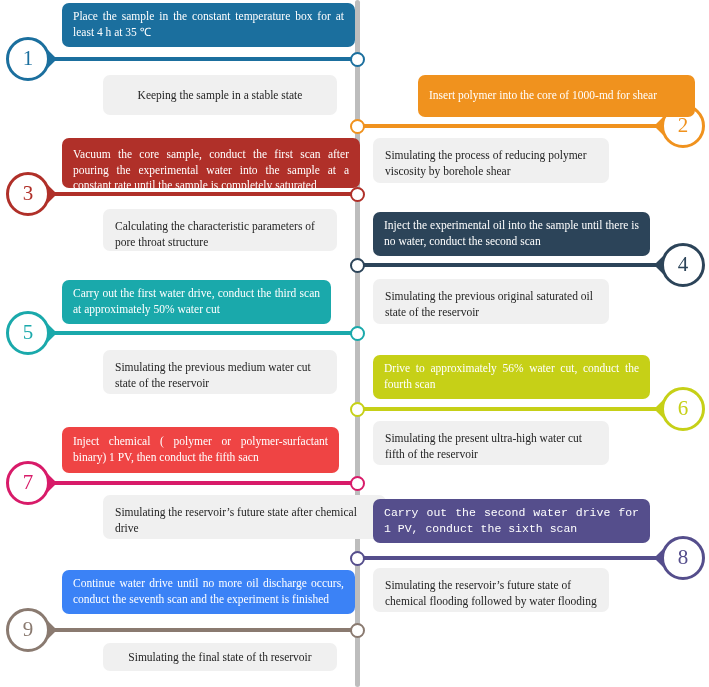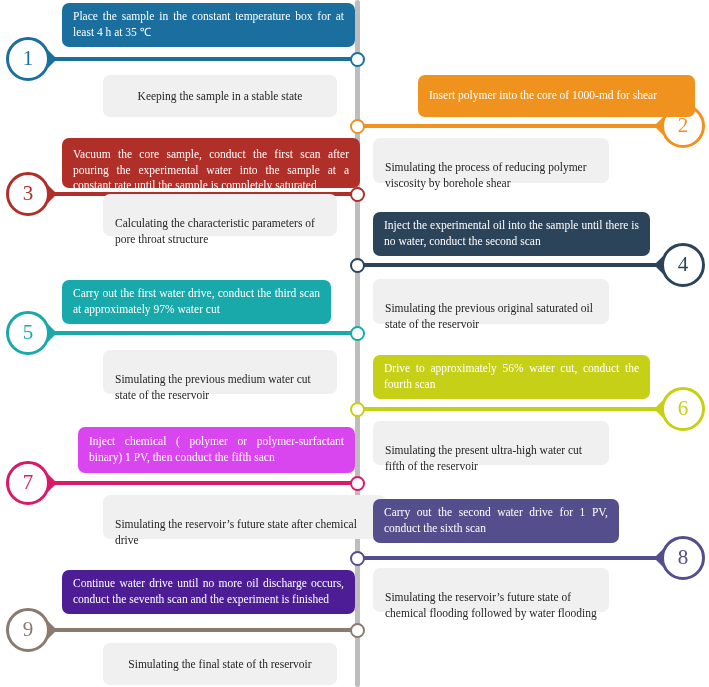--- a/index.html
+++ b/index.html
@@ -85,21 +85,21 @@
   .box.center { display: flex; align-items: center; }
   
   .note {
     position: absolute;
     border-radius: 7px;
     box-sizing: border-box;
     background: #f0f0f0;
     color: #242424;
     font-size: 11.5px;
     line-height: 1.4;
-    padding: 21px 12px;
+    padding: 9px 12px;
   }
   .note.center { display: flex; align-items: center; justify-content: center; text-align: center; }
 </style>
 </head>
 <body>
 
 <div id="diagram">
   <div class="axis"></div>
   <div id="steps-root">
       <div class="step">
@@ -129,21 +129,21 @@
         <div class="note" style="left: 373px; top: 138px; width: 236px; height: 45px;"><span>Simulating the process of reducing polymer viscosity by borehole shear</span></div>
       </div>
       <div class="step">
         <div class="connector" style="left: 46px; width: 312px; top: 192px; background: rgb(176, 48, 41);"></div>
         <div class="nub" style="top: 187px; left: 40px; background: rgb(176, 48, 41);"></div>
         <div class="marker" style="left: 6px; top: 172px; border-color: rgb(176, 48, 41); color: rgb(176, 48, 41);">
           <span class="num">3</span>
         </div>
         <div class="axis-dot" style="left: 350px; top: 187px; border-color: rgb(176, 48, 41);"></div>
         <div class="box" style="left: 62px; top: 138px; width: 298px; height: 50px; background: rgb(176, 48, 41);"><span>Vacuum the core sample,  conduct the first scan after pouring the experimental water into the sample at a constant rate until the sample is completely saturated</span></div>
-        <div class="note" style="left: 103px; top: 194px; width: 234px; height: 42px;"><span>Calculating the characteristic parameters of pore throat structure</span></div>
+        <div class="note" style="left: 103px; top: 209px; width: 234px; height: 42px;"><span>Calculating the characteristic parameters of pore throat structure</span></div>
       </div>
       <div class="step">
         <div class="connector" style="left: 358px; width: 307px; top: 263px; background: rgb(44, 68, 89);"></div>
         <div class="nub" style="top: 258px; left: 657px; background: rgb(44, 68, 89);"></div>
         <div class="marker" style="left: 661px; top: 243px; border-color: rgb(44, 68, 89); color: rgb(44, 68, 89);">
           <span class="num">4</span>
         </div>
         <div class="axis-dot" style="left: 350px; top: 258px; border-color: rgb(44, 68, 89);"></div>
         <div class="box center" style="left: 373px; top: 212px; width: 277px; height: 44px; background: rgb(44, 68, 89);">
           <span>Inject the experimental oil into the sample until there is no water,  conduct the second scan</span>
@@ -151,21 +151,21 @@
         <div class="note" style="left: 373px; top: 279px; width: 236px; height: 45px;"><span>Simulating the previous original saturated oil state of the reservoir</span></div>
       </div>
       <div class="step">
         <div class="connector" style="left: 46px; width: 312px; top: 331px; background: rgb(26, 169, 171);"></div>
         <div class="nub" style="top: 326px; left: 40px; background: rgb(26, 169, 171);"></div>
         <div class="marker" style="left: 6px; top: 311px; border-color: rgb(26, 169, 171); color: rgb(26, 169, 171);">
           <span class="num">5</span>
         </div>
         <div class="axis-dot" style="left: 350px; top: 326px; border-color: rgb(26, 169, 171);"></div>
         <div class="box center" style="left: 62px; top: 280px; width: 269px; height: 44px; background: rgb(26, 169, 171);">
-          <span>Carry out the first water drive, conduct the third scan at approximately 97% water cut</span>
+          <span>Carry out the first water drive, conduct the third scan at approximately 50% water cut</span>
         </div>
         <div class="note" style="left: 103px; top: 350px; width: 234px; height: 44px;"><span>Simulating the previous medium water cut state of  the reservoir</span></div>
       </div>
       <div class="step">
         <div class="connector" style="left: 358px; width: 307px; top: 407px; background: rgb(198, 208, 23);"></div>
         <div class="nub" style="top: 402px; left: 657px; background: rgb(198, 208, 23);"></div>
         <div class="marker" style="left: 661px; top: 387px; border-color: rgb(198, 208, 23); color: rgb(198, 208, 23);">
           <span class="num">6</span>
         </div>
         <div class="axis-dot" style="left: 350px; top: 402px; border-color: rgb(198, 208, 23);"></div>
@@ -174,45 +174,45 @@
         </div>
         <div class="note" style="left: 373px; top: 421px; width: 236px; height: 44px;"><span>Simulating the present ultra-high water cut fifth of the reservoir</span></div>
       </div>
       <div class="step">
         <div class="connector" style="left: 46px; width: 312px; top: 481px; background: rgb(216, 27, 105);"></div>
         <div class="nub" style="top: 476px; left: 40px; background: rgb(216, 27, 105);"></div>
         <div class="marker" style="left: 6px; top: 461px; border-color: rgb(216, 27, 105); color: rgb(216, 27, 105);">
           <span class="num">7</span>
         </div>
         <div class="axis-dot" style="left: 350px; top: 476px; border-color: rgb(216, 27, 105);"></div>
-        <div class="box center" style="left: 78px; top: 427px; width: 277px; height: 46px; background: #d946ef;">
+        <div class="box center" style="left: 62px; top: 427px; width: 277px; height: 46px; background: #ef4444;">
           <span>Inject chemical ( polymer or polymer-surfactant binary) 1 PV, then conduct the fifth sacn</span>
         </div>
         <div class="note" style="left: 103px; top: 495px; width: 283px; height: 44px;"><span>Simulating the reservoir’s future state after chemical drive</span></div>
       </div>
       <div class="step">
         <div class="connector" style="left: 358px; width: 307px; top: 556px; background: rgb(85, 78, 140);"></div>
         <div class="nub" style="top: 551px; left: 657px; background: rgb(85, 78, 140);"></div>
         <div class="marker" style="left: 661px; top: 536px; border-color: rgb(85, 78, 140); color: rgb(85, 78, 140);">
           <span class="num">8</span>
         </div>
         <div class="axis-dot" style="left: 350px; top: 551px; border-color: rgb(85, 78, 140);"></div>
-        <div class="box center" style="left: 373px; top: 499px; width: 246px; height: 44px; background: rgb(85, 78, 140);">
+        <div class="box center" style="left: 373px; top: 499px; width: 277px; height: 44px; background: rgb(85, 78, 140); font-family: Liberation Mono, monospace;">
           <span>Carry out the second water drive for 1 PV, conduct the sixth scan</span>
         </div>
         <div class="note" style="left: 373px; top: 568px; width: 236px; height: 44px;"><span>Simulating the reservoir’s future state of chemical flooding followed by water flooding</span></div>
       </div>
       <div class="step">
         <div class="connector" style="left: 46px; width: 312px; top: 628px; background: rgb(138, 122, 112);"></div>
         <div class="nub" style="top: 623px; left: 40px; background: rgb(138, 122, 112);"></div>
         <div class="marker" style="left: 6px; top: 608px; border-color: rgb(138, 122, 112); color: rgb(138, 122, 112);">
           <span class="num">9</span>
         </div>
         <div class="axis-dot" style="left: 350px; top: 623px; border-color: rgb(138, 122, 112);"></div>
-        <div class="box center" style="left: 62px; top: 570px; width: 293px; height: 44px; background: #4c1d95;">
+        <div class="box center" style="left: 62px; top: 570px; width: 293px; height: 44px; background: #3b82f6;">
           <span>Continue water drive until no more oil discharge occurs, conduct the seventh scan and the experiment is finished</span>
         </div>
         <div class="note center" style="left: 103px; top: 643px; width: 234px; height: 28px;">
           <span>Simulating the final state of th reservoir</span>
         </div>
       </div>
     </div>
 </div>
 
 </body></html>

